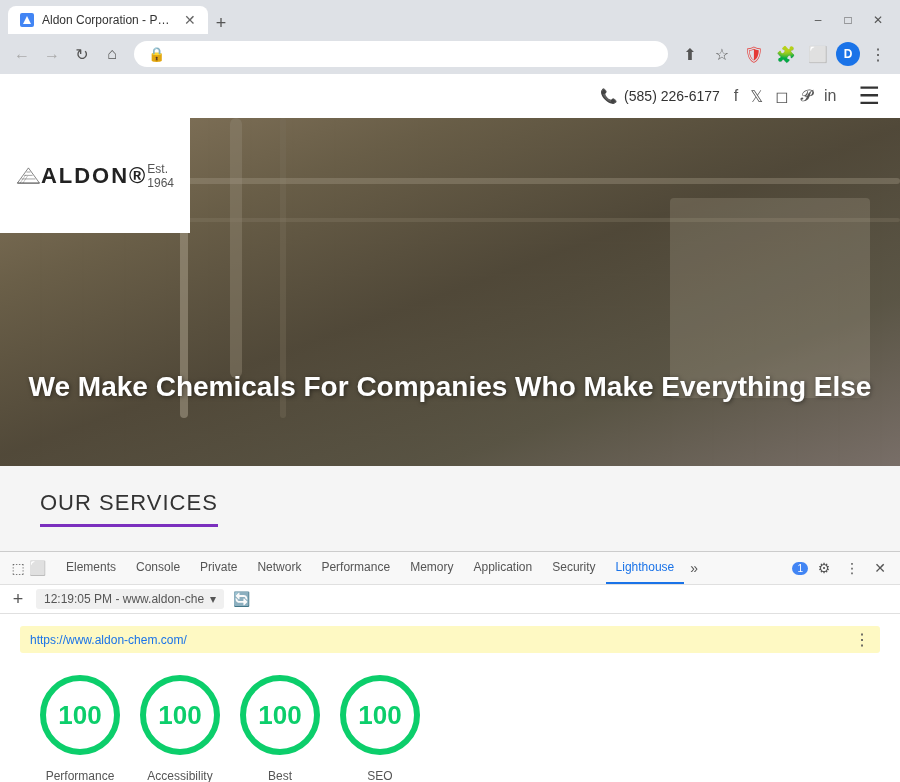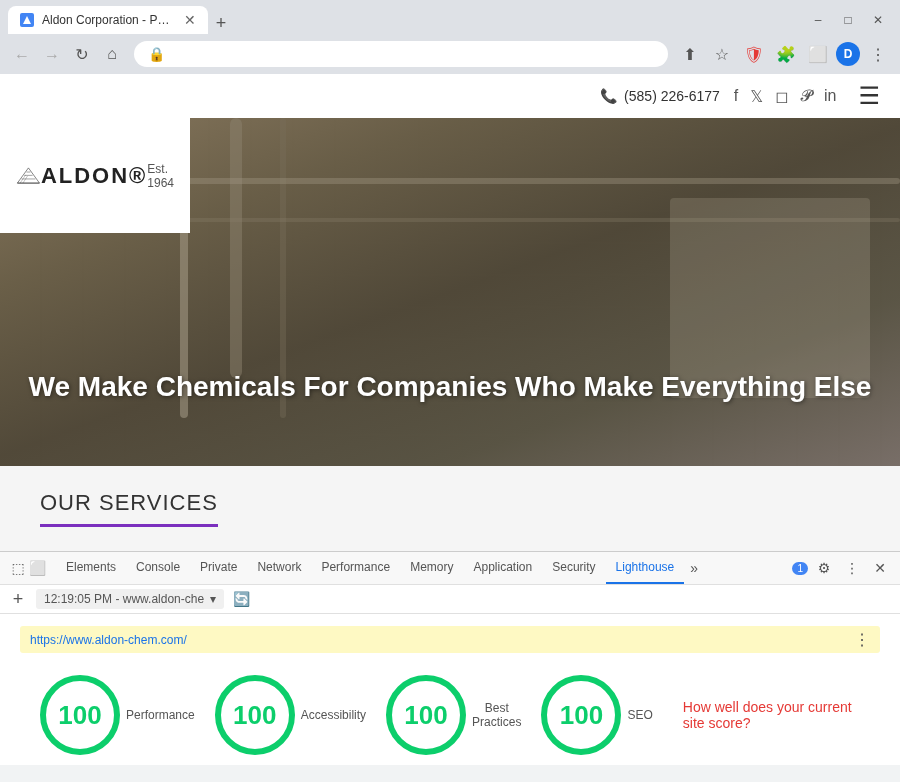--- a/index.html
+++ b/index.html
@@ -68,21 +68,21 @@
     .devtools-toolbar { display: flex; align-items: center; padding: 4px 8px; gap: 8px; border-bottom: 1px solid #e0e0e0; background: #fff; }
     .devtools-toolbar-btn { display: flex; align-items: center; justify-content: center; width: 20px; height: 20px; font-size: 14px; color: #555; cursor: pointer; }
     .devtools-url-bar { background: #f0f0f0; border-radius: 3px; padding: 3px 8px; font-size: 12px; color: #1a73e8; display: flex; align-items: center; gap: 6px; }
     .devtools-url-dropdown { color: #555; font-size: 12px; cursor: pointer; }
 
     .lighthouse-panel { background: #fff; padding: 12px 20px 0; }
     .lighthouse-url-bar { display: flex; align-items: center; justify-content: space-between; padding: 4px 10px; background: #fef9c3; border-radius: 3px; margin-bottom: 12px; }
     .lighthouse-url { color: #1a73e8; font-size: 12px; }
     .lighthouse-url-menu { font-size: 16px; color: #555; cursor: pointer; }
     .scores-row { display: flex; align-items: flex-start; gap: 20px; padding: 10px 20px; }
-    .score-item { display: flex; flex-direction: row; align-items: center; gap: 6px; }
+    .score-item { display: flex; flex-direction: column; align-items: center; gap: 14px; }
     .score-circle { width: 80px; height: 80px; border-radius: 50%; border: 6px solid #0cce6b; display: flex; align-items: center; justify-content: center; }
     .score-number { font-size: 26px; font-weight: bold; color: #0cce6b; }
     .score-label { font-size: 12px; color: #555; text-align: center; }
     .how-well-text { color: #e53935; font-size: 14px; font-weight: 500; margin-left: 10px; margin-top: 24px; }
 
     
     .logo-svg { }
   </style>
 </head>
 <body>
@@ -251,16 +251,15 @@
         <span class="score-label">Best<br>Practices</span>
       </div>
 
       <div class="score-item">
         <div class="score-circle">
           <span class="score-number">100</span>
         </div>
         <span class="score-label">SEO</span>
       </div>
 
-      <div class="how-well-text">How well does your current site score?</div>
     </div>
   </div>
 </div>
 
 </body></html>

